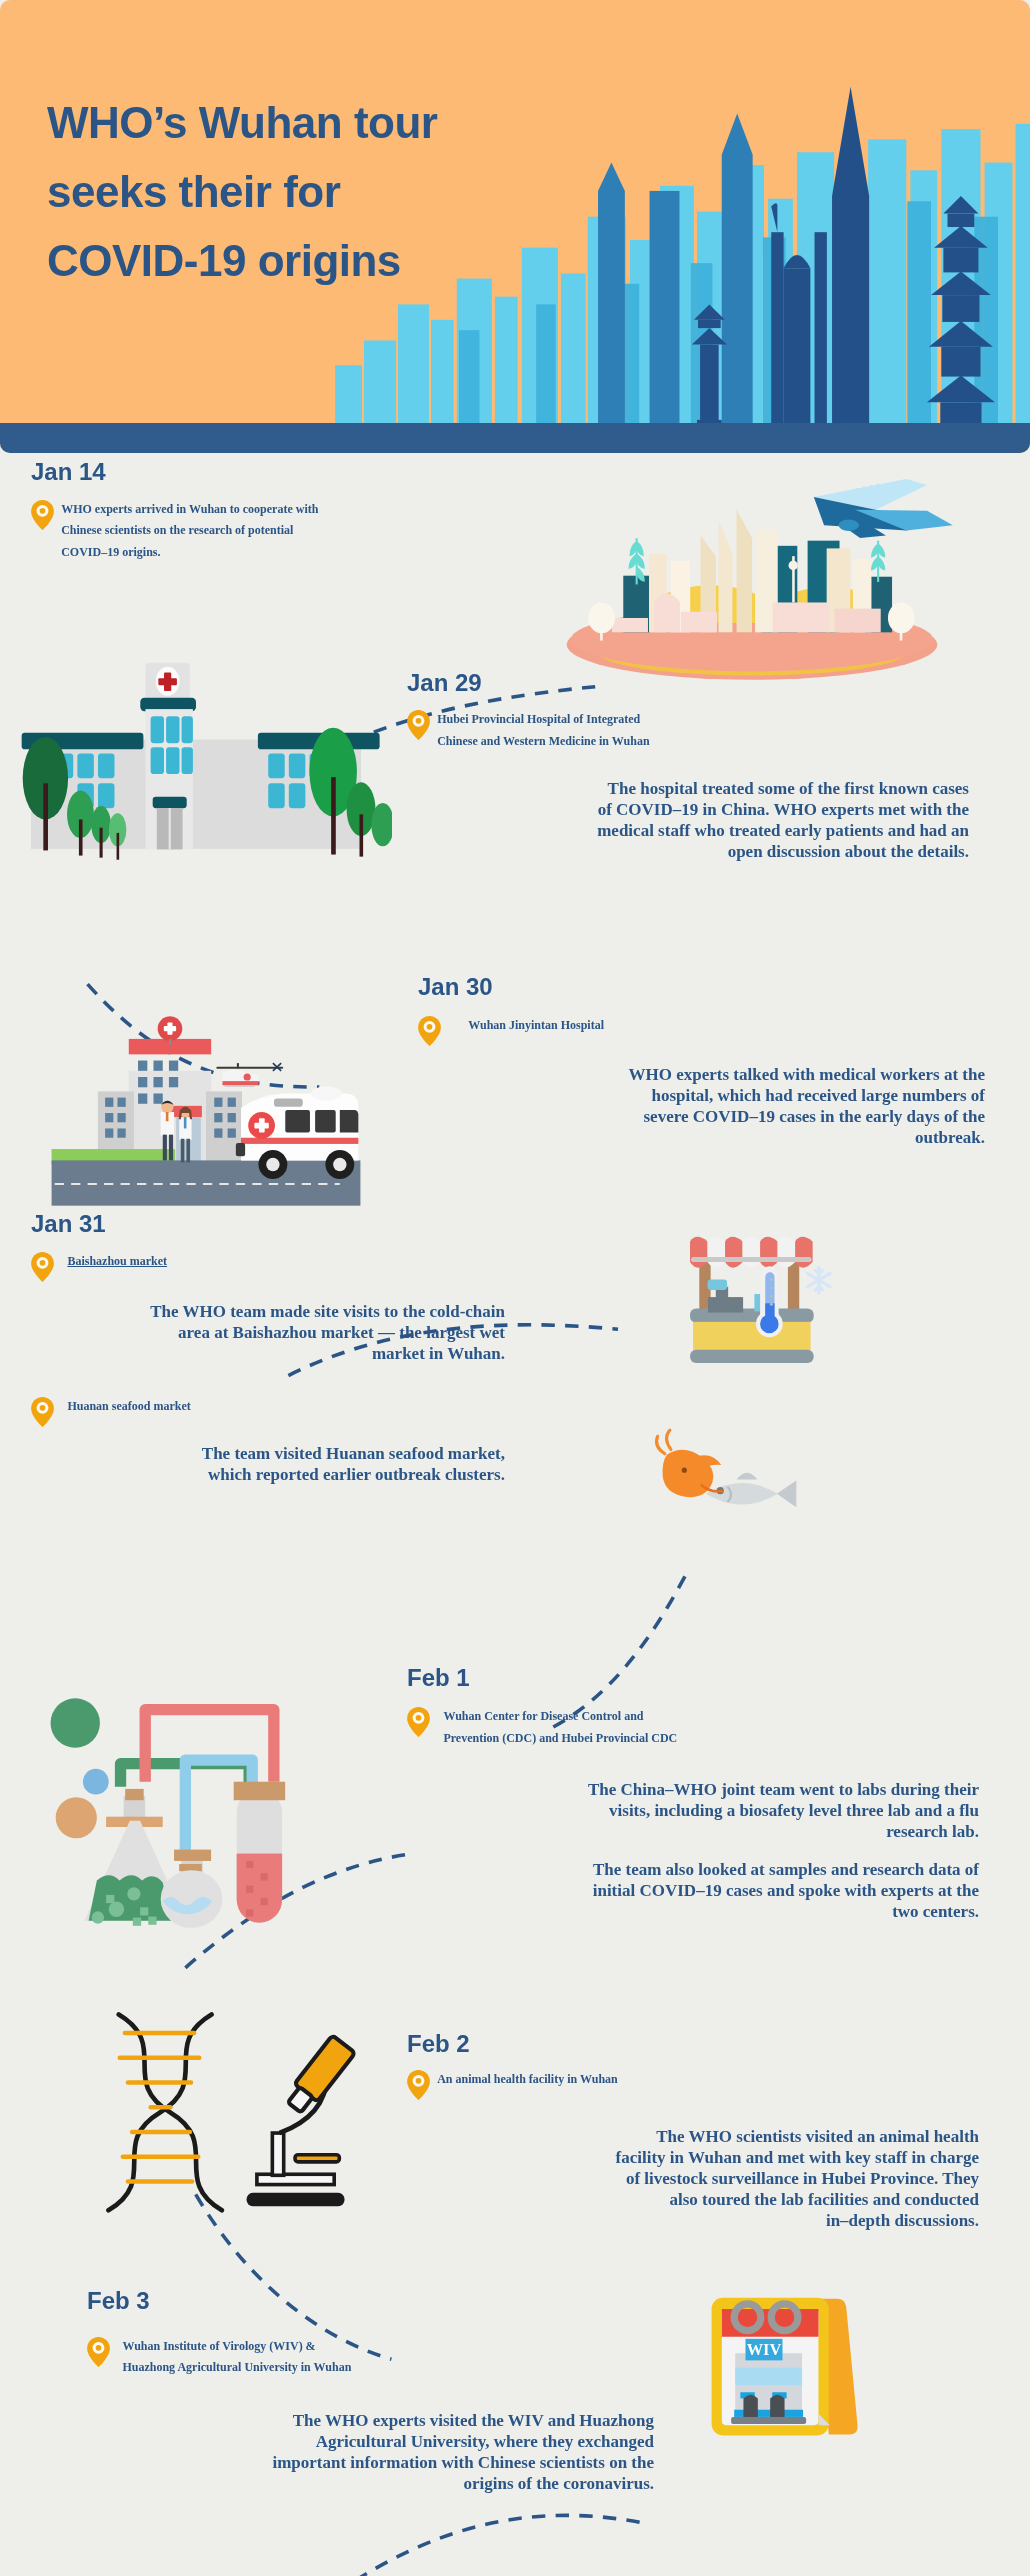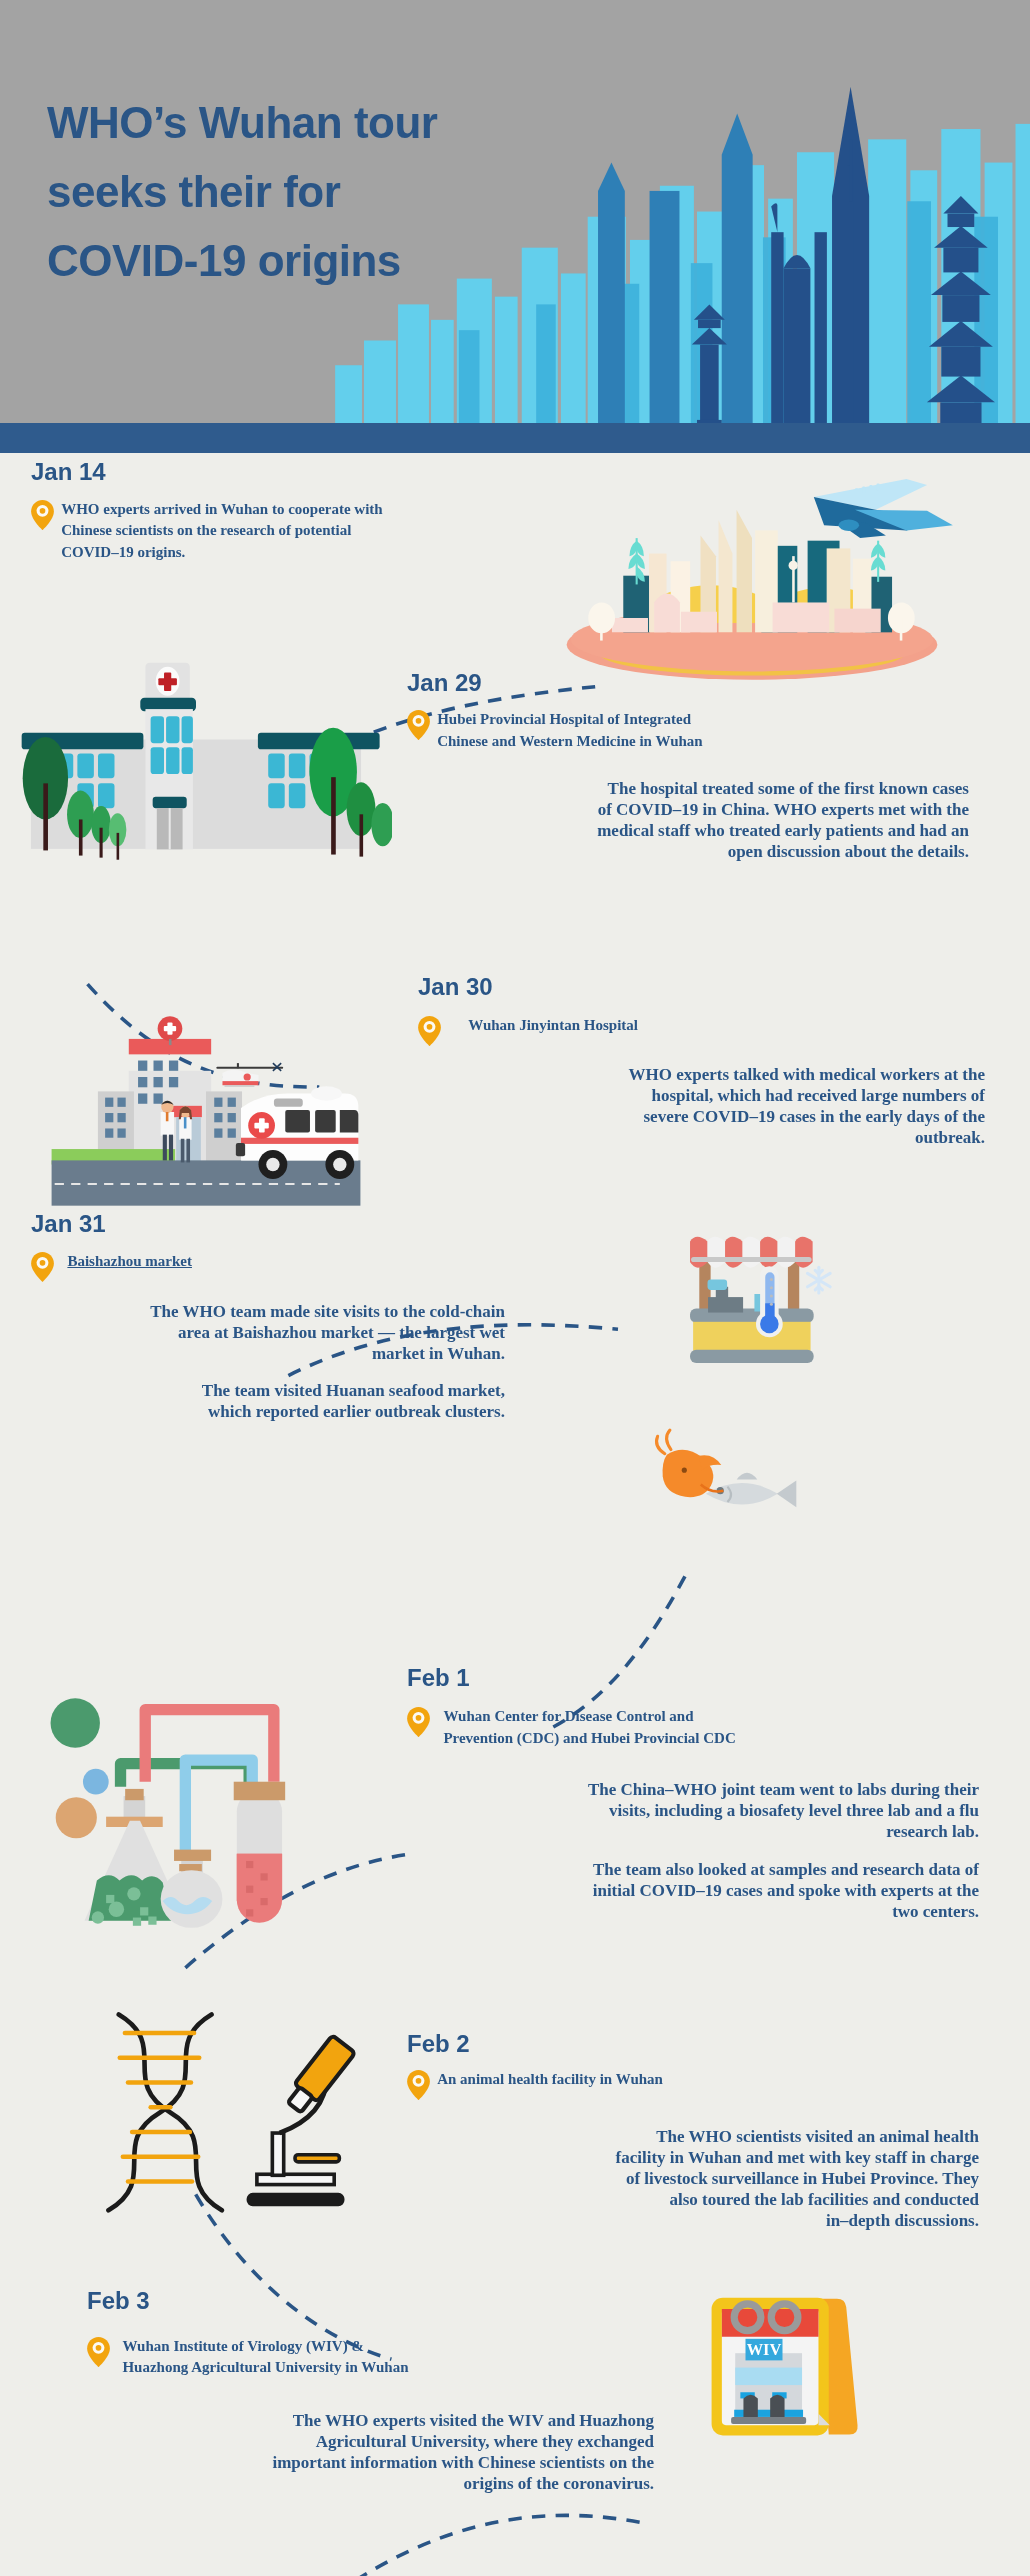--- a/index.html
+++ b/index.html
@@ -13,21 +13,21 @@
     position:relative;
     width:1030px;
     height:3263px;
     background:#eeeeea;
     overflow:hidden;
   }
 
   
   .header {
     position:absolute; left:0; top:0; width:1030px; height:453px;
-    background:#a3a3a3; overflow:hidden;
+    background:#fdba74; overflow:hidden;border-radius:10px;
   }
   .header-title {
     position:absolute; left:47px; top:88px;
     width:515px;
     font-family:"Liberation Sans", sans-serif;
     font-weight:bold;
     font-size:44px;
     line-height:69px;
     letter-spacing:-0.5px;
     color:#2c5282;
@@ -54,21 +54,21 @@
   .poi { position:relative; display:flex; align-items:flex-start; }
   .pin {
     flex:0 0 auto;
     width:23px; height:30px;
     margin-right:7.2px;
     margin-top:1px;
   }
   .poi-text {
     font-family:"Liberation Serif", serif;
     font-weight:bold;
-    font-size:15px;
+    font-size:12px;
     line-height:21.6px;
     color:#2a5586;
   }
   .para {
     font-family:"Liberation Serif", serif;
     font-weight:bold;
     font-size:17px;
     line-height:21px;
     color:#2a5586;
     text-align:right;
@@ -526,20 +526,28 @@
         <svg class="pin" viewBox="0 0 44 58">
           <path d="M22 0 C9.8 0 0 9.8 0 22 C0 38 22 58 22 58 C22 58 44 38 44 22 C44 9.8 34.2 0 22 0 Z" fill="#f2a40e"></path>
           <circle cx="22" cy="21" r="11.5" fill="#fbf9f3"></circle>
           <circle cx="22" cy="21" r="5.5" fill="#f2a40e"></circle>
         </svg>
         <div class="poi-text" style="margin-left:6.2px;white-space:pre-line;text-decoration:underline;">Baishazhou market</div>
       </div>
       <div class="para" style="margin-top:18.5px;margin-left:18.5px;white-space:pre-line;">The WHO team made site visits to the cold-chain
 area at Baishazhou market — the largest wet
 market in Wuhan.</div>
+      <div class="poi" style="margin-top:32px;">
+        <svg class="pin" viewBox="0 0 44 58">
+          <path d="M22 0 C9.8 0 0 9.8 0 22 C0 38 22 58 22 58 C22 58 44 38 44 22 C44 9.8 34.2 0 22 0 Z" fill="#f2a40e"></path>
+          <circle cx="22" cy="21" r="11.5" fill="#fbf9f3"></circle>
+          <circle cx="22" cy="21" r="5.5" fill="#f2a40e"></circle>
+        </svg>
+        <div class="poi-text" style="margin-left:6.2px;white-space:pre-line;">Huanan seafood market</div>
+      </div>
       <div class="para" style="margin-top:16.5px;margin-left:18.5px;white-space:pre-line;">The team visited Huanan seafood market,
 which reported earlier outbreak clusters.</div>
     </div>
 
     <svg class="illus" style="left:31px;top:1200px;width:319px;height:278px" viewBox="0 0 620 540">
       <circle cx="86" cy="136" r="48" fill="#4b9a6d"></circle>
       <circle cx="126" cy="250" r="25" fill="#7bb6e0"></circle>
       <circle cx="88" cy="320" r="40" fill="#dca571"></circle>
 
       <g fill="none" stroke-width="22" stroke-linejoin="round">

